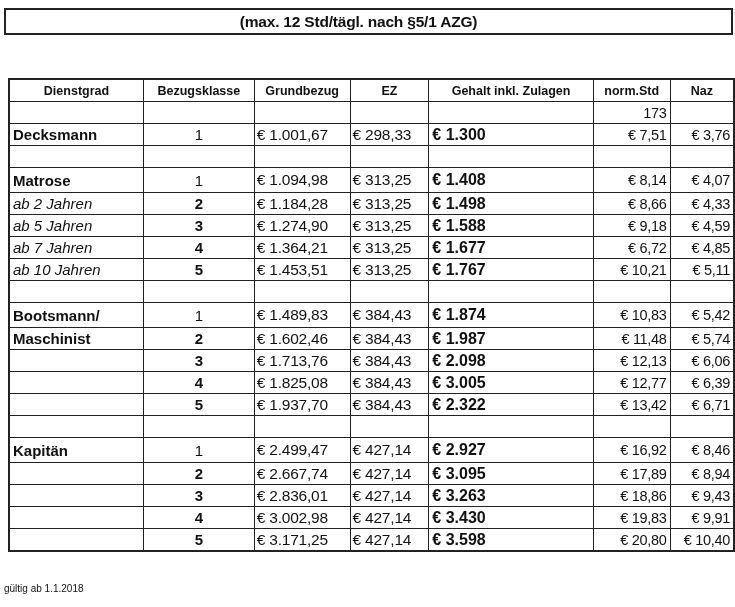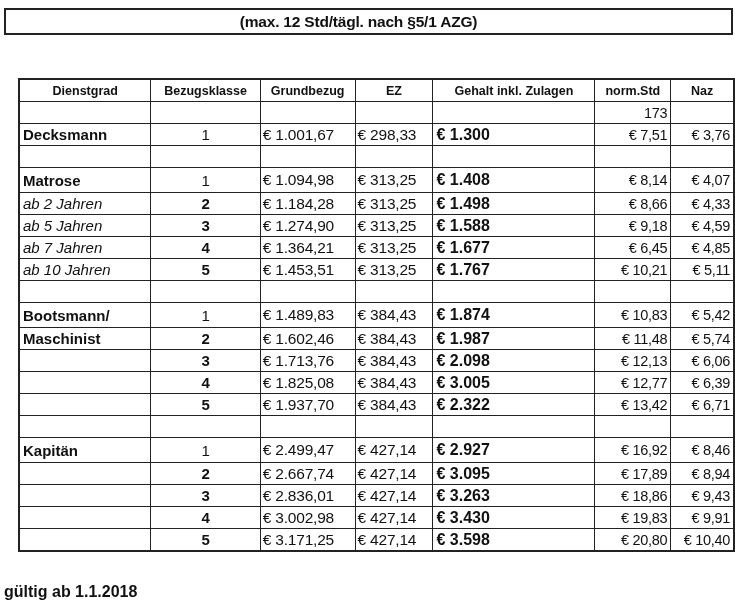--- a/index.html
+++ b/index.html
@@ -2,36 +2,36 @@
 <html><head>
 <meta charset="utf-8">
 <style>
   html, body { margin: 0; padding: 0; background: #ffffff; }
   body { width: 735px; height: 607px; position: relative; overflow: hidden;
          font-family: "Liberation Sans", sans-serif; color: #111; }
   .title-box { position: absolute; left: 4px; top: 8px; width: 725px; border: 2px solid #222; }
   .title-row { height: 23px; line-height: 23px; font-weight: bold; font-size: 15.5px; letter-spacing: -0.2px; padding-left: 20px; }
   .title-row.r1 { border-bottom: 1.5px solid #222; padding-left: 40px; }
   .title-row.r2 { text-align: center; padding-right: 40px; }
-  table.sal { position: absolute; left: 18px; top: 78px; border-collapse: collapse; border: 2.5px solid #222; table-layout: fixed; }
+  table.sal { position: absolute; left: 8px; top: 78px; border-collapse: collapse; border: 2.5px solid #222; table-layout: fixed; }
   table.sal td, table.sal th { border: 1.5px solid #222; padding: 0 3px; font-size: 15px; white-space: nowrap; overflow: hidden; }
   table.sal th { height: 21px; font-size: 12.5px; font-weight: bold; text-align: center; }
   .c-dienst { text-align: left; }
   .c-klasse { text-align: center; }
   .c-grund, .c-ez { text-align: left; padding-left: 2px !important; font-size: 15.5px !important; letter-spacing: -0.2px; }
   .c-gehalt { text-align: left; font-weight: bold; font-size: 16px !important; }
   .c-std, .c-naz { text-align: right; font-size: 14.5px !important; letter-spacing: -0.3px; }
   tr.blank td { height: 21px; text-align: right; }
   tr.data td { height: 21px; }
   tr.tall td { height: 24px; }
   .rank-main { font-weight: bold; font-size: 16px; margin-top: 32px; }
   .rank-sub { font-style: italic; font-size: 12.5px; }
   .k-bold { font-weight: bold; font-size: 16px; }
   .k-norm { font-weight: normal; font-size: 16px; }
-  .footer { position: absolute; left: 4px; top: 583px; font-size: 16px; font-weight: bold; }
+  .footer { position: absolute; left: 4px; top: 583px; font-size: 10px; }
 </style>
 </head>
 <body>
 
 <div class="title-box">
   <div class="title-row r2">(max. 12 Std/tägl.  nach §5/1 AZG)</div>
 </div>
 
 <table class="sal">
   <colgroup>
@@ -108,21 +108,21 @@
     <td class="c-gehalt">€ 1.588</td>
     <td class="c-std">€ 9,18</td>
     <td class="c-naz">€ 4,59</td>
   </tr>
   <tr class="data">
     <td class="c-dienst rank-sub">ab  7 Jahren</td>
     <td class="c-klasse k-bold">4</td>
     <td class="c-grund">€ 1.364,21</td>
     <td class="c-ez">€ 313,25</td>
     <td class="c-gehalt">€ 1.677</td>
-    <td class="c-std">€ 6,45</td>
+    <td class="c-std">€ 6,72</td>
     <td class="c-naz">€ 4,85</td>
   </tr>
   <tr class="data">
     <td class="c-dienst rank-sub">ab 10 Jahren</td>
     <td class="c-klasse k-bold">5</td>
     <td class="c-grund">€ 1.453,51</td>
     <td class="c-ez">€ 313,25</td>
     <td class="c-gehalt">€ 1.767</td>
     <td class="c-std">€ 10,21</td>
     <td class="c-naz">€ 5,11</td>

